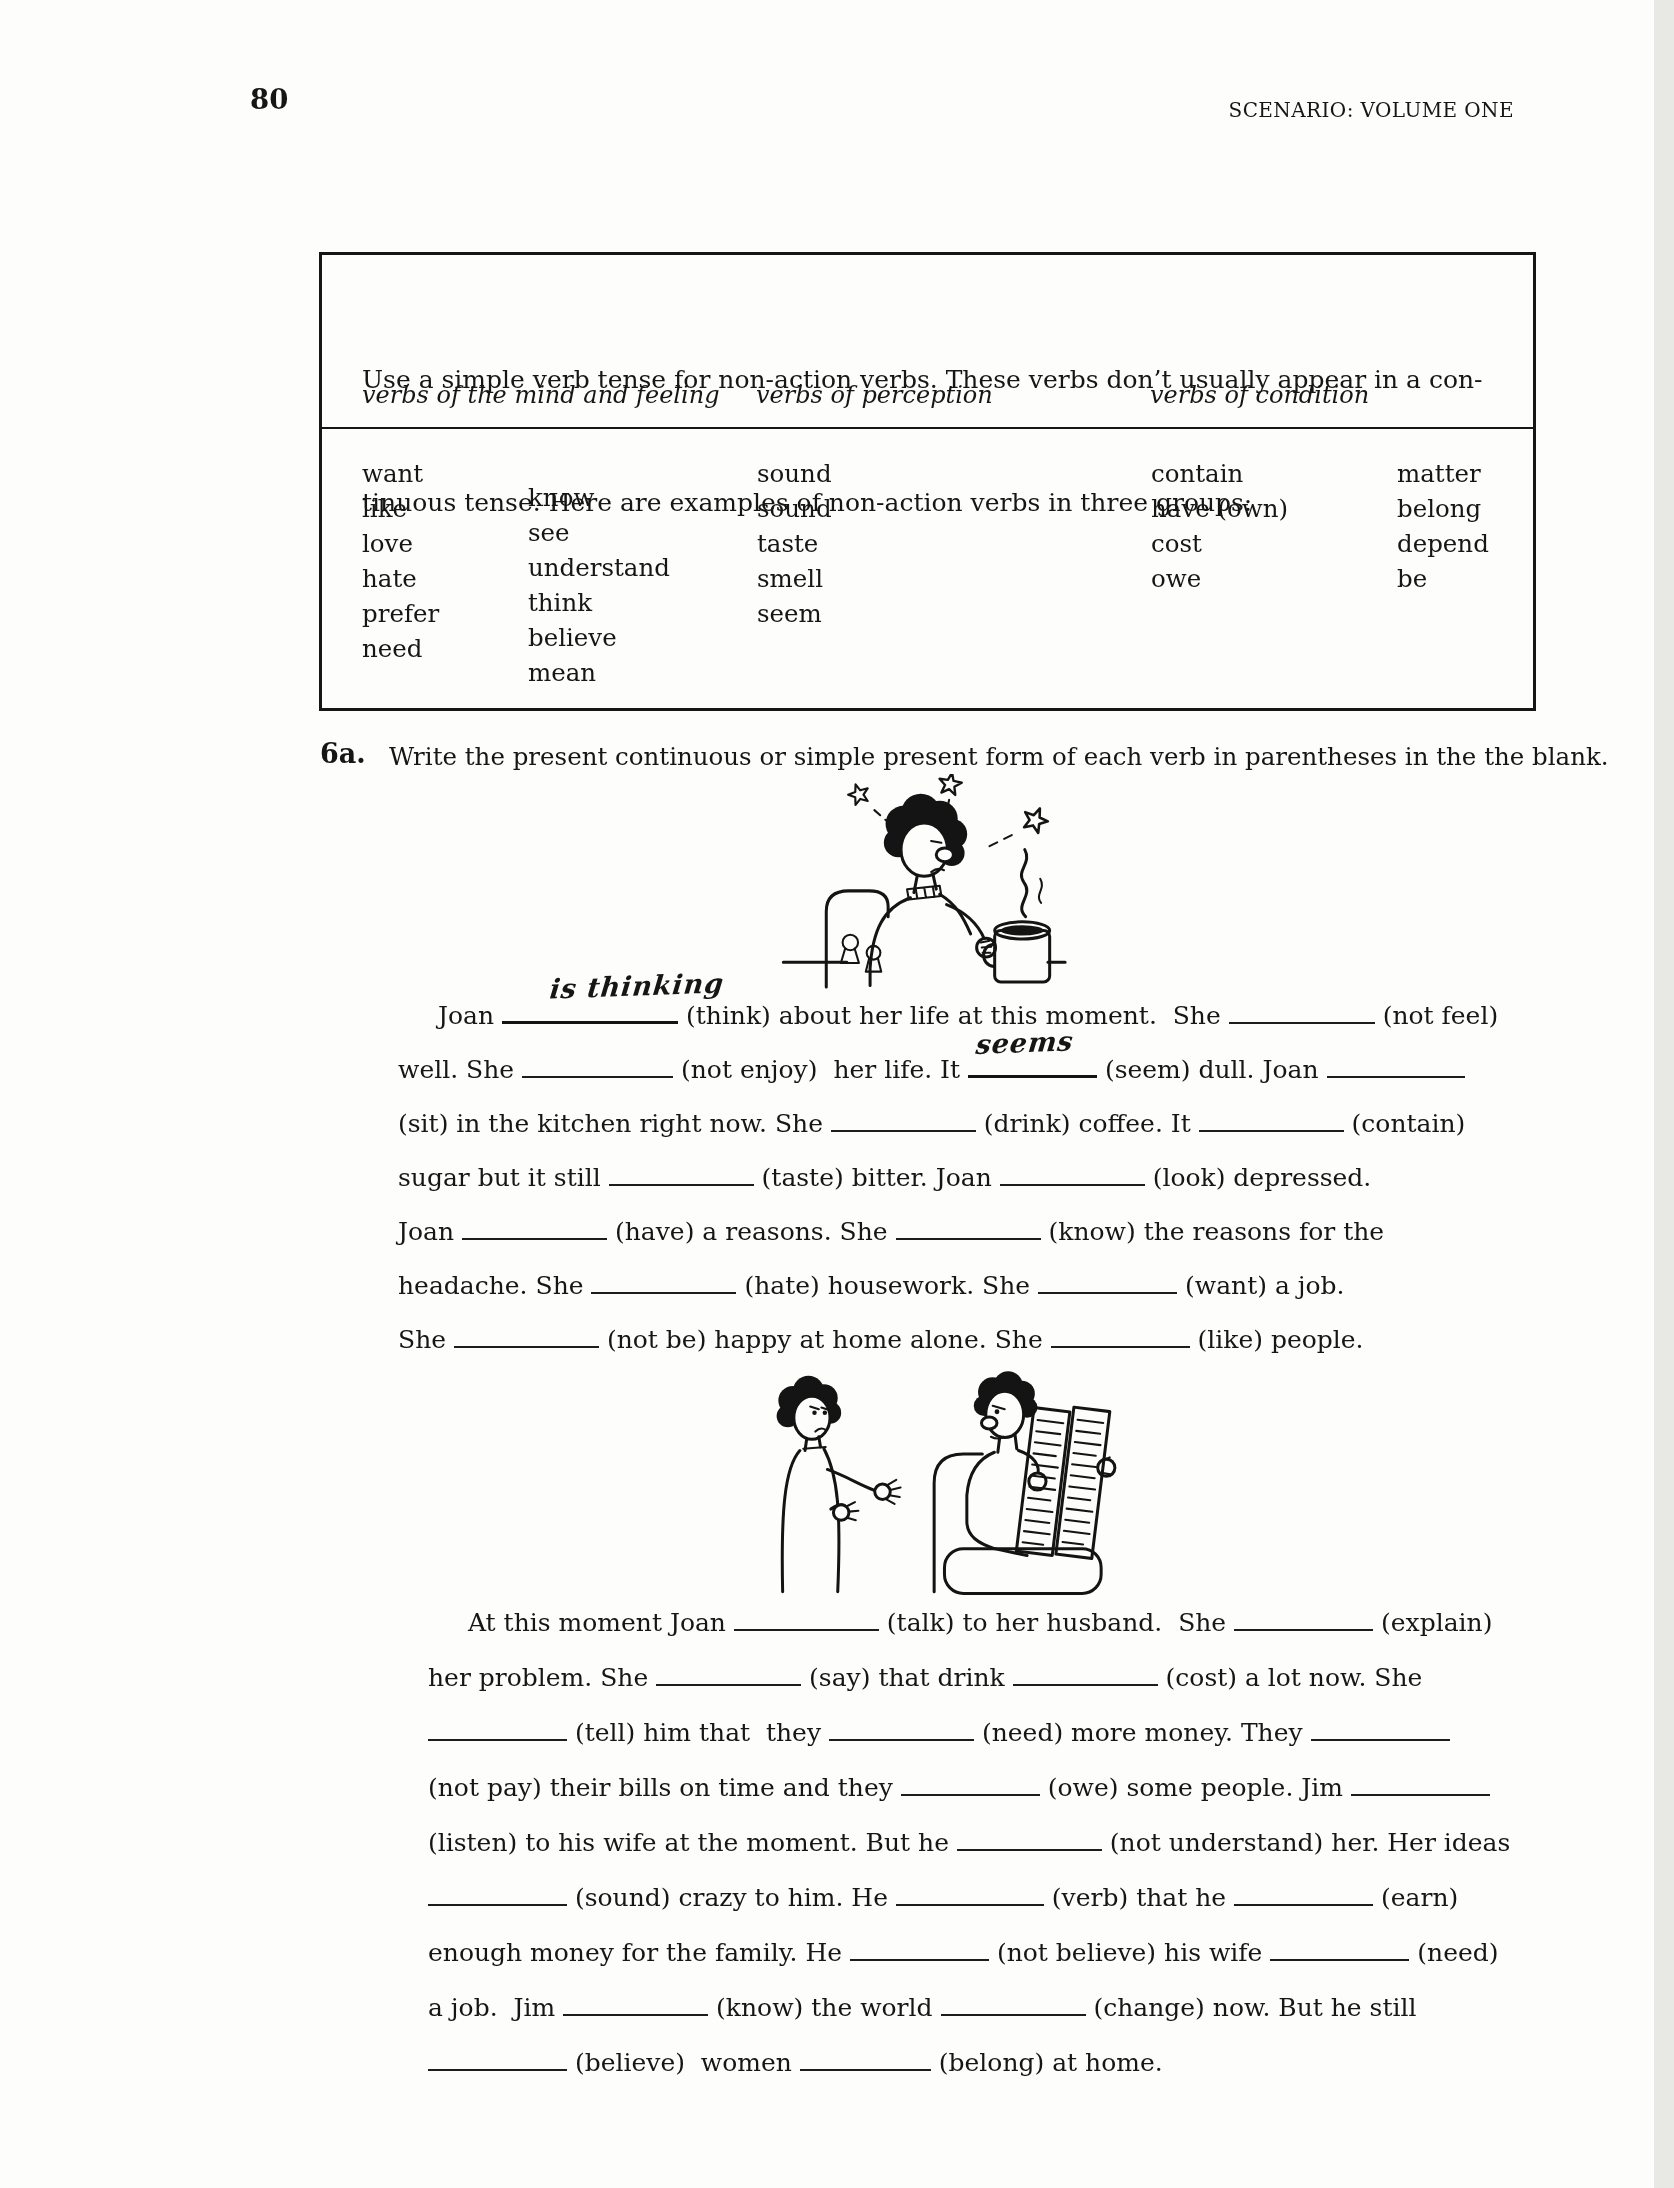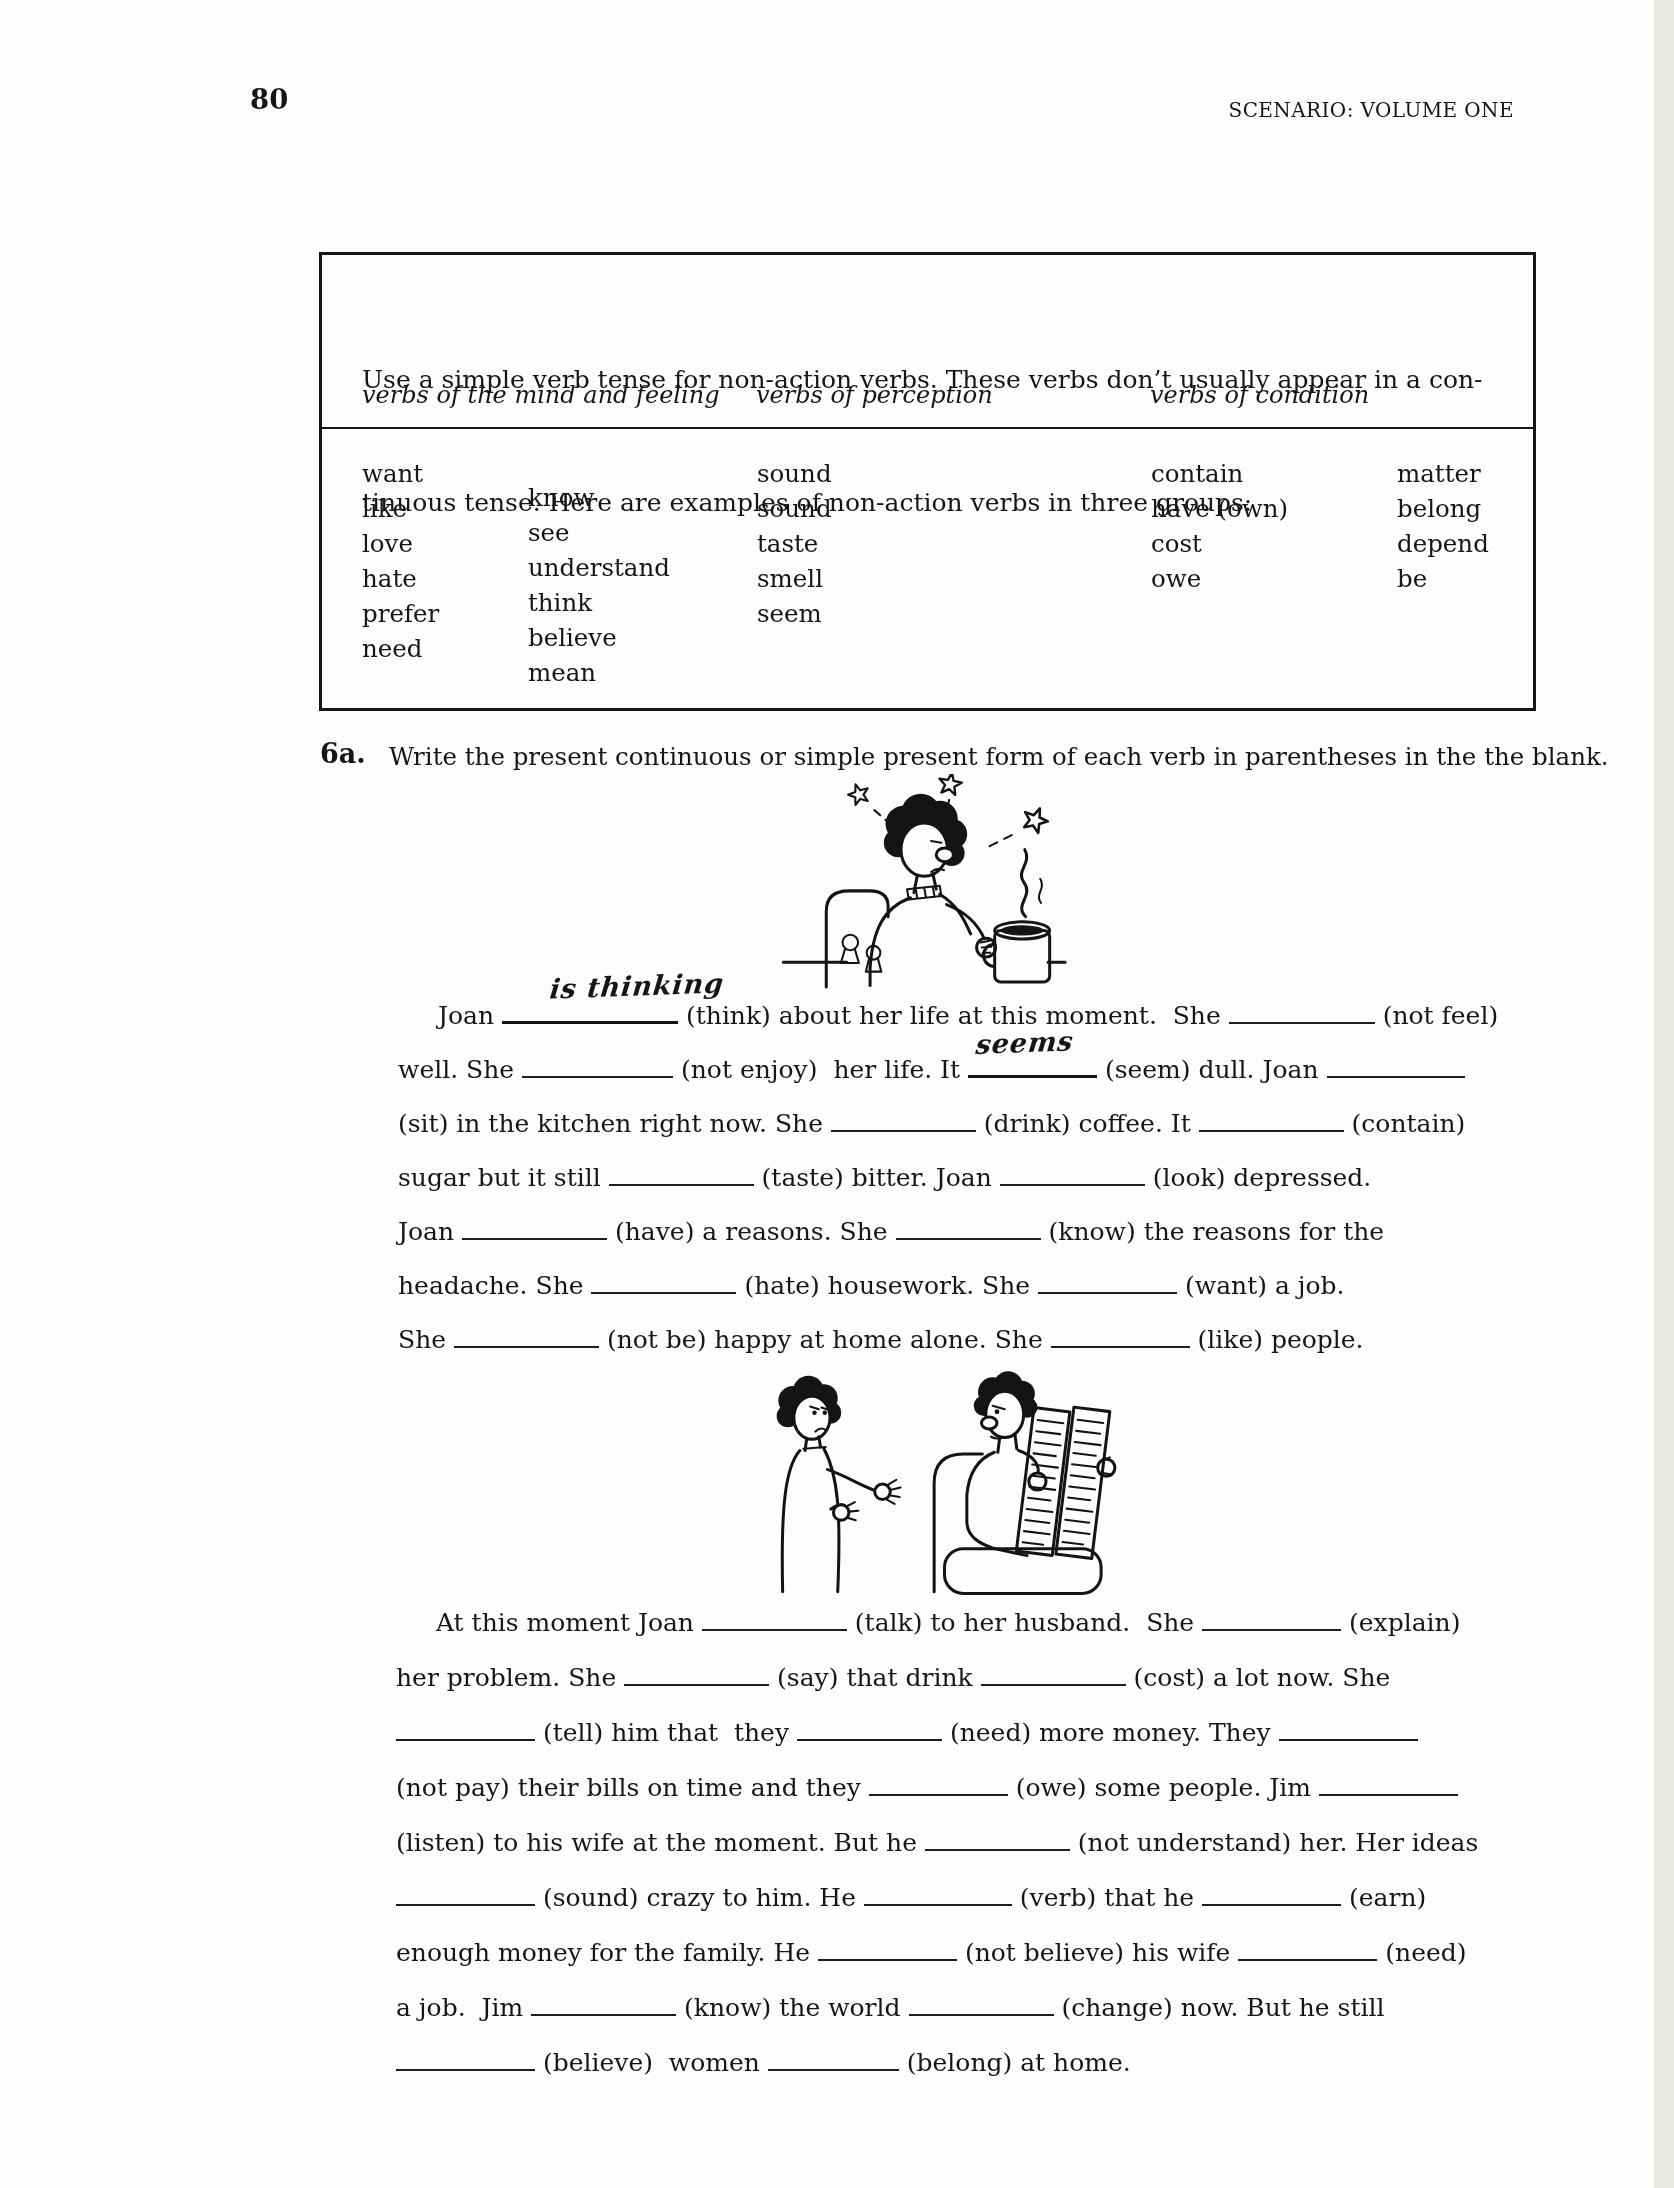--- a/index.html
+++ b/index.html
@@ -22,21 +22,21 @@
   .verb-col{position:absolute;top:201px;font-size:24.5px;line-height:35px;white-space:pre;}
   
   .exercise-label{position:absolute;left:320px;top:738px;font-size:27px;font-weight:700;}
   .exercise-instruction{position:absolute;left:389px;top:742px;font-size:24.5px;white-space:pre;}
   .illo1{position:absolute;left:773px;top:774px;}
   .illo2{position:absolute;left:731px;top:1366px;}
   .para{position:absolute;font-size:25px;}
   .para1{left:398px;top:989px;width:1144px;}
   .para2{left:396px;top:1595px;width:1153px;}
   .exline{line-height:54px;height:54px;white-space:pre;}
-  .para2 .exline{line-height:55px;height:55px;}
+  .para2 .exline{line-height:55px;height:55px;margin-left:32px;}
   .exline.indent{text-indent:40px;}
   .blank{display:inline-block;height:4.3px;border-bottom:2.6px solid #1d1d1d;}
   .blank.answered{position:relative;border-bottom:3px solid #141414;}
   .hw{
     position:absolute;left:5.2px;bottom:3.4px;font-size:27px;font-weight:700;font-style:italic;
     letter-spacing:0.9px;white-space:pre;transform:rotate(-2deg) skewX(-8deg);transform-origin:left bottom;
   }
   svg .ln{stroke:#141414;stroke-width:3.5;fill:none;stroke-linecap:round;stroke-linejoin:round;}
   svg .thin{stroke-width:2.4;}
   svg .fill{fill:#141414;stroke:none;}

